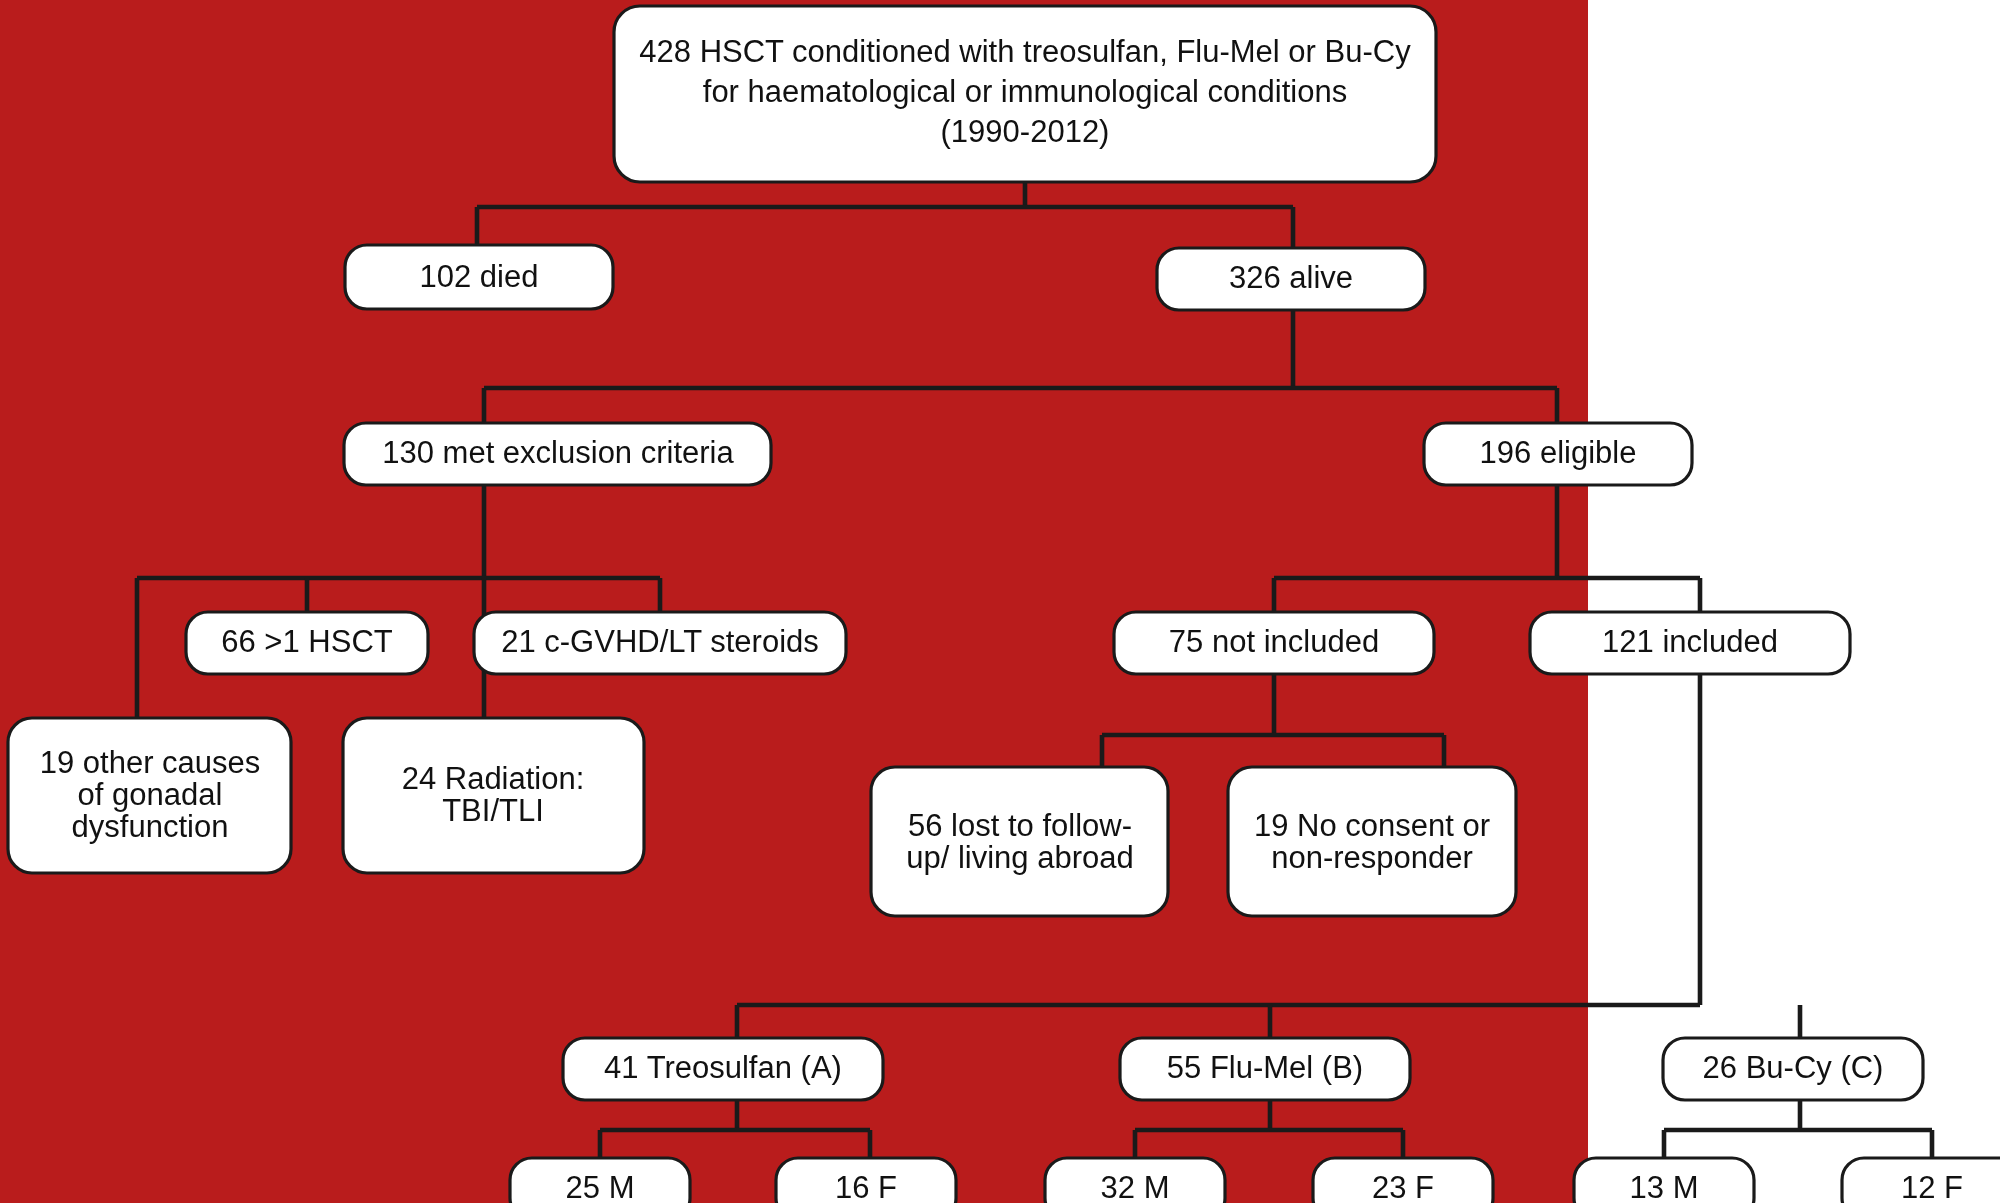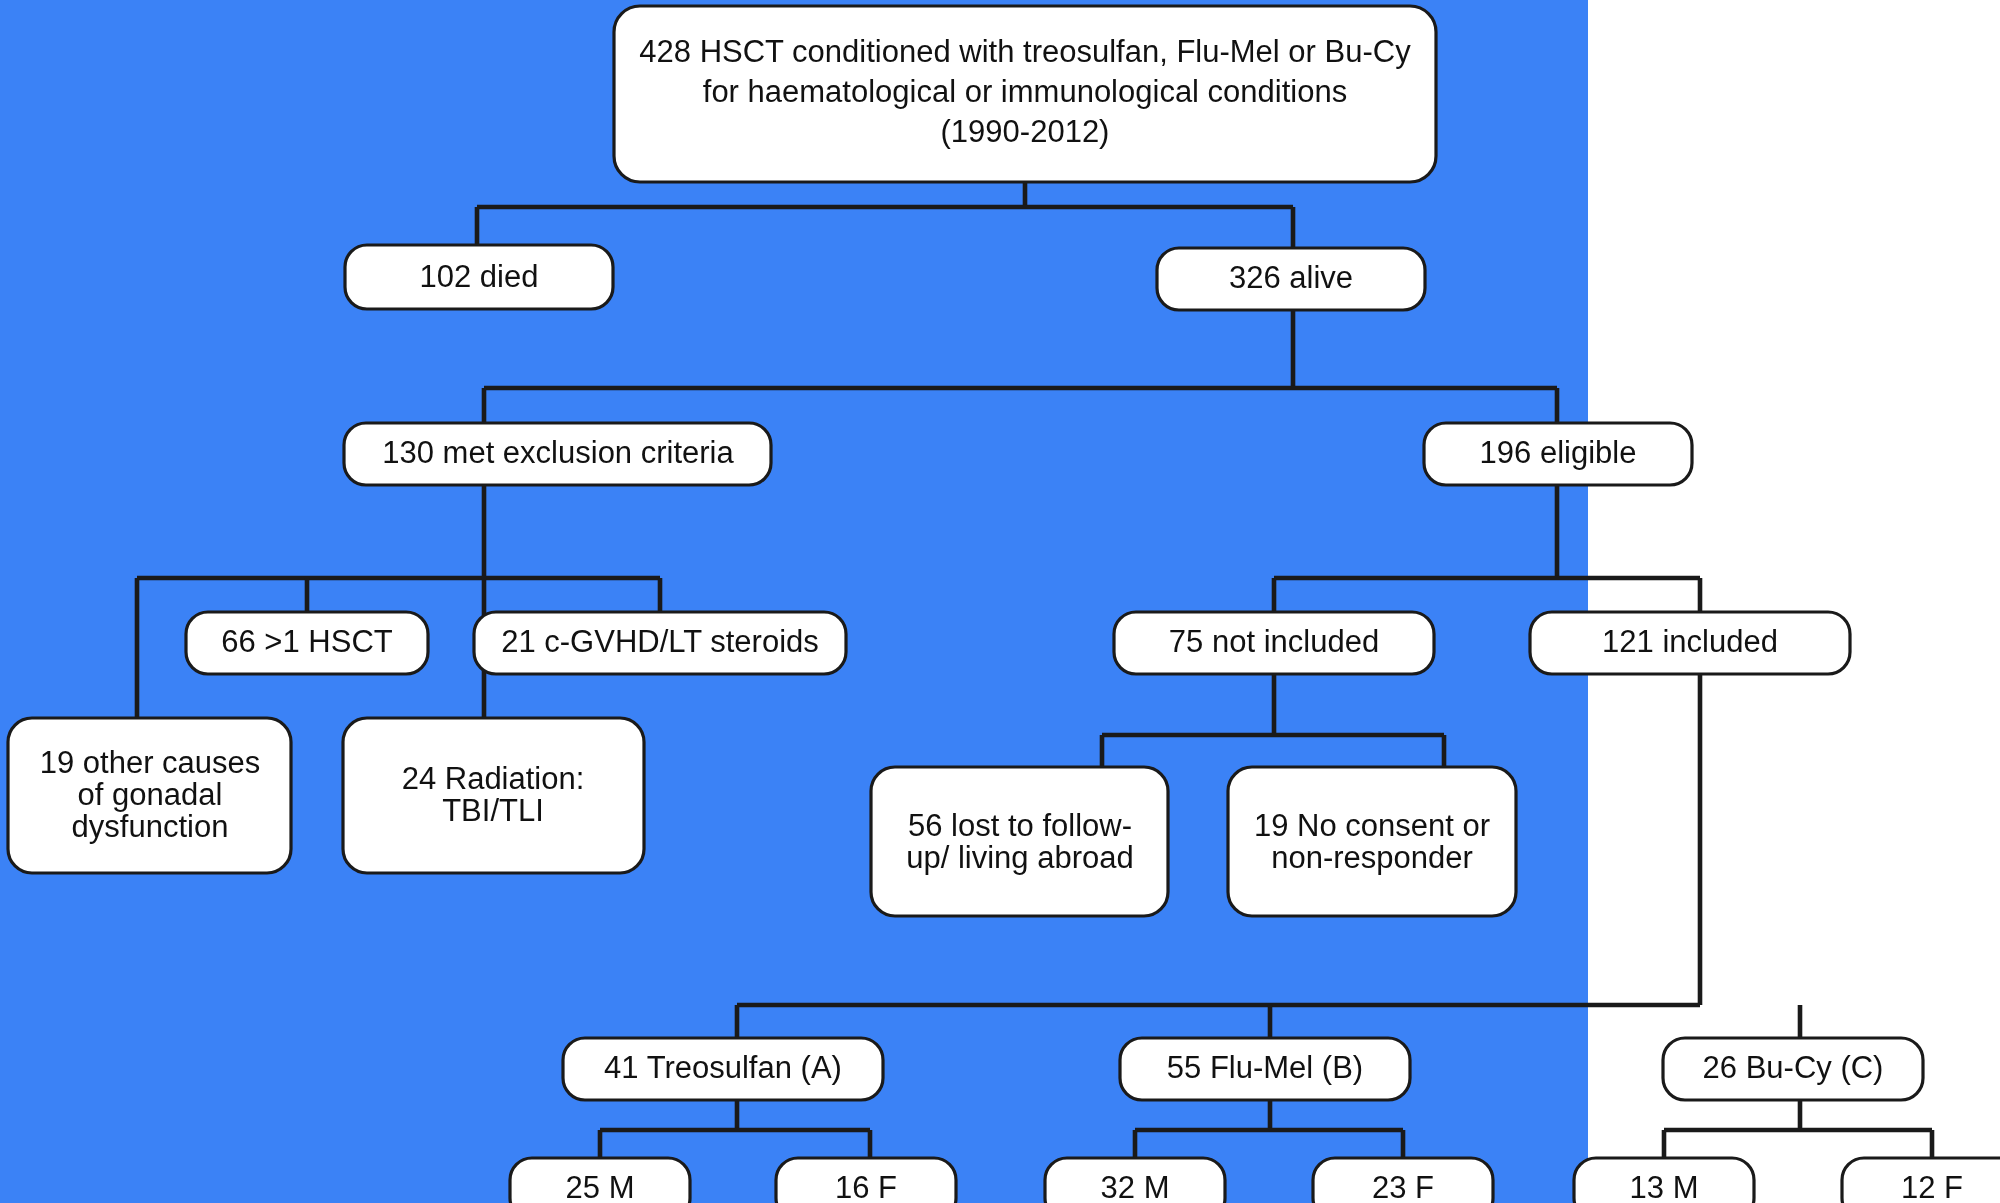--- a/index.html
+++ b/index.html
@@ -10,21 +10,21 @@
   body {
     width: 2000px;
     height: 1203px;
     overflow: hidden;
     font-family: "Liberation Sans", sans-serif;
   }
   #flowchart-root {
     position: relative;
     width: 1588px;
     height: 1203px;
-    background: #3b82f6;
+    background: #b91c1c;
   }
   svg#chart-svg {
     display: block;
     width: 2000px;
     height: 1203px;
   }
   .node-box {
     fill: #ffffff;
     stroke: #1a1a1a;
     stroke-width: 3.2;

